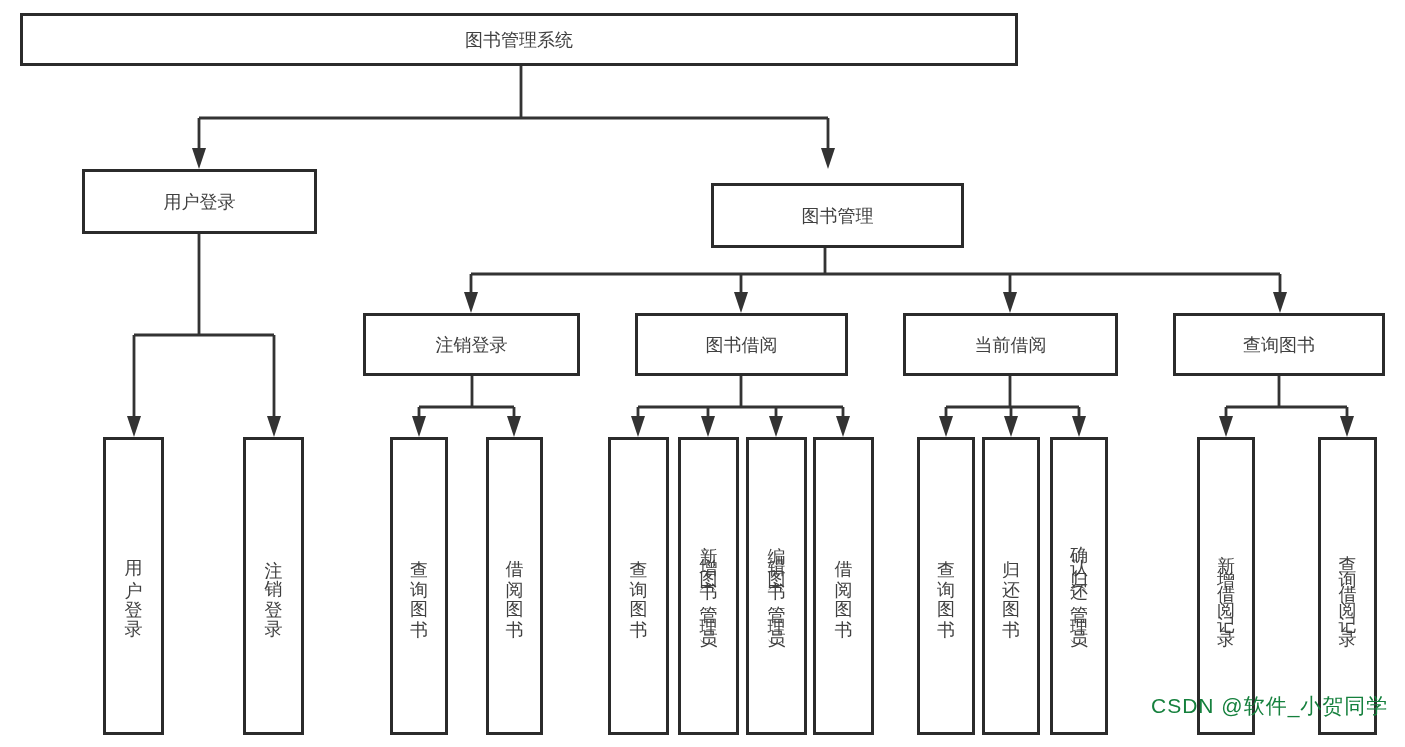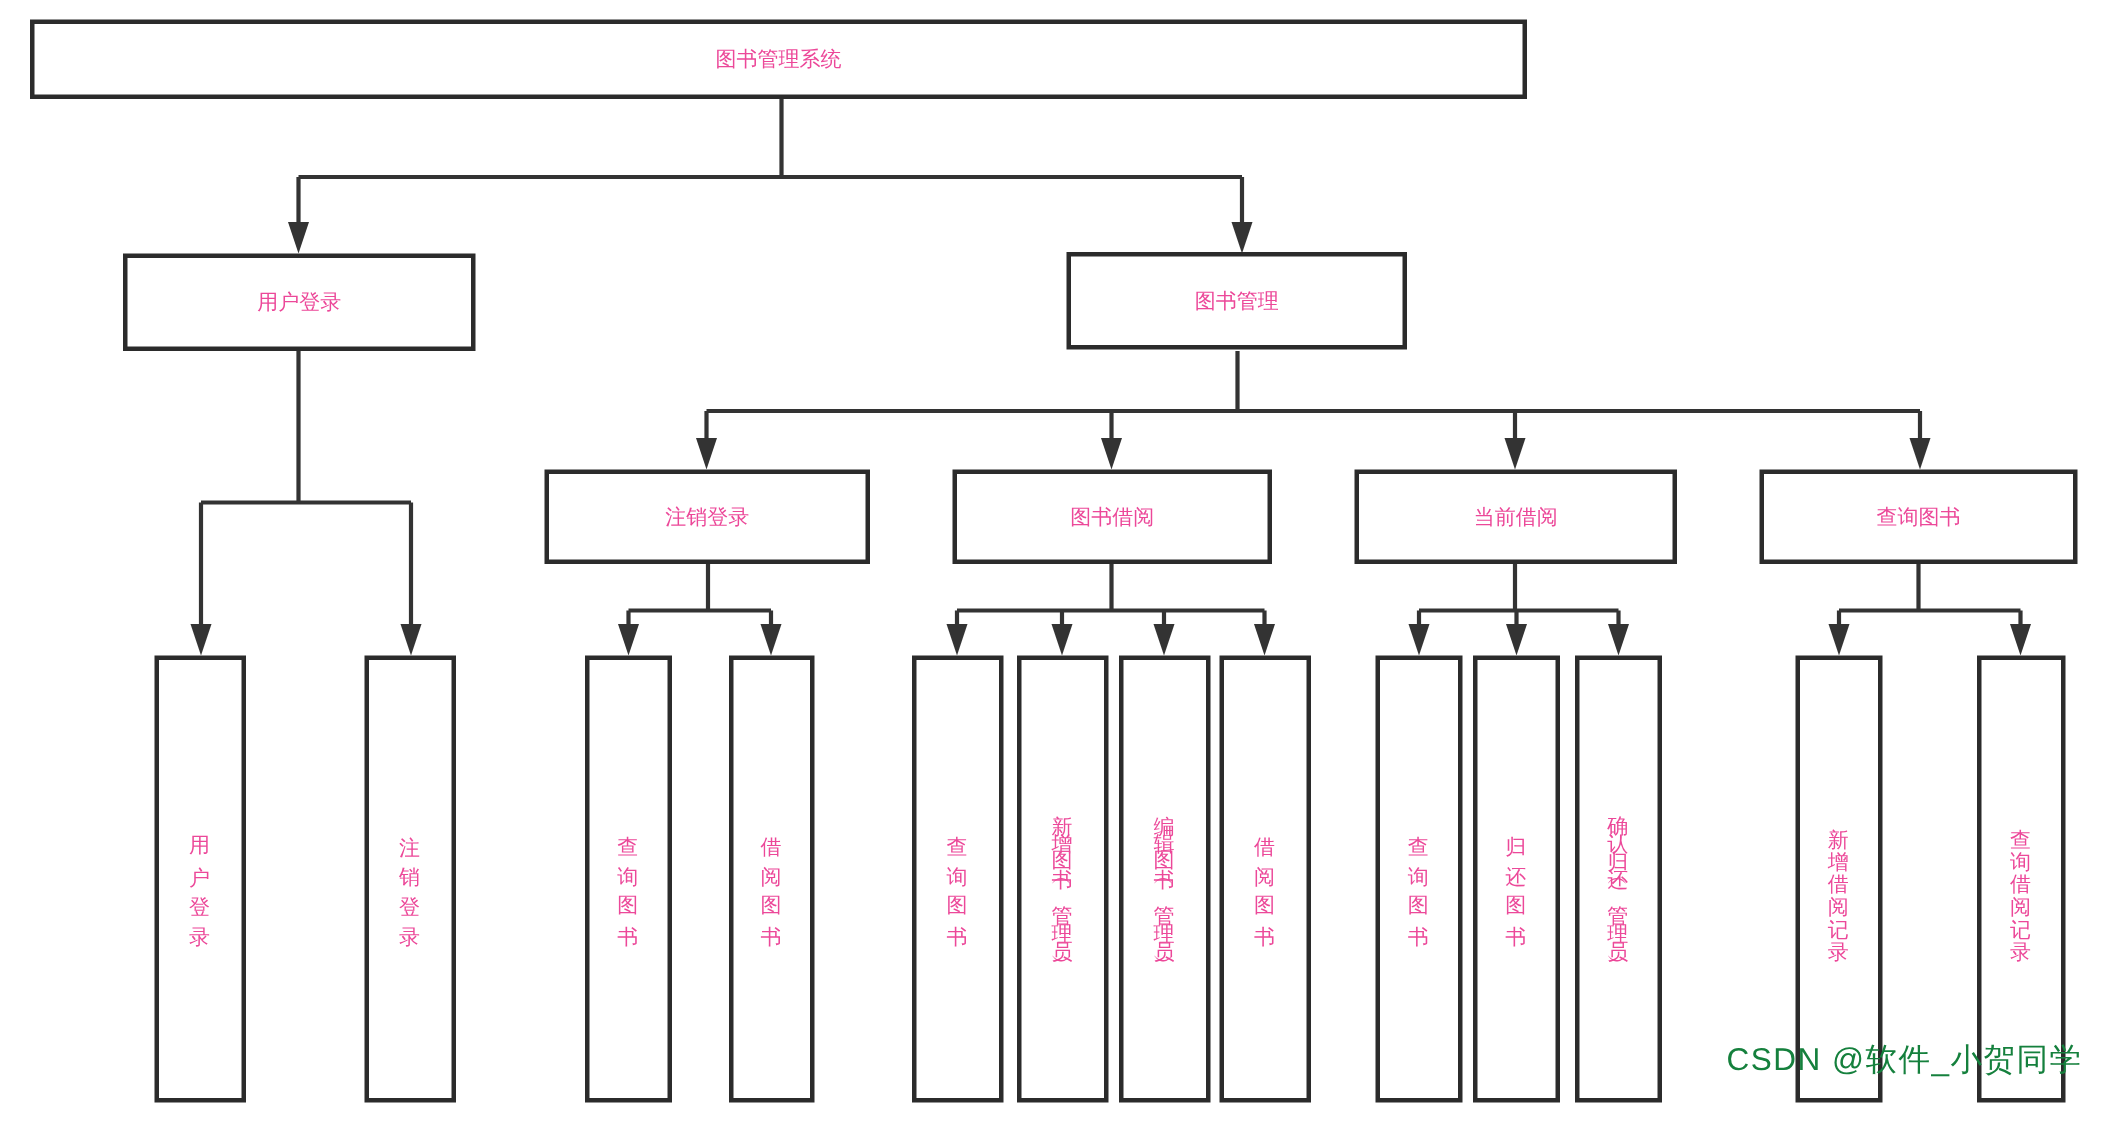--- a/index.html
+++ b/index.html
@@ -17,22 +17,22 @@
     width: 1405px; height: 747px;
   }
   .node {
     position: absolute;
     background: #ffffff;
     border: 3px solid #2b2b2b;
     box-sizing: border-box;
     display: flex;
     align-items: center;
     justify-content: center;
-    color: #ec4899;
-    font-size: 14px;
+    color: #404040;
+    font-size: 18px;
     z-index: 2;
   }
   .node .lbl { white-space: nowrap; }
   .leaf .lbl {
     writing-mode: vertical-rl;
     text-orientation: mixed;
     white-space: normal;
     line-height: 1;
   }
   .leaf.short .lbl { letter-spacing: 20px; }
@@ -94,21 +94,21 @@
     </g>
   </svg>
 
   <div class="node" style="left:20px; top:13px; width:998px; height:53px;">
     <span class="lbl">图书管理系统</span>
   </div>
 
   <div class="node" style="left:82px; top:169px; width:235px; height:65px;">
     <span class="lbl">用户登录</span>
   </div>
-  <div class="node" style="left:711px; top:168px; width:227px; height:65px;">
+  <div class="node" style="left:711px; top:183px; width:253px; height:65px;">
     <span class="lbl">图书管理</span>
   </div>
 
   <div class="node" style="left:363px; top:313px; width:217px; height:63px;">
     <span class="lbl">注销登录</span>
   </div>
   <div class="node" style="left:903px; top:313px; width:215px; height:63px;">
     <span class="lbl">当前借阅</span>
   </div>
   <div class="node" style="left:635px; top:313px; width:213px; height:63px;">

